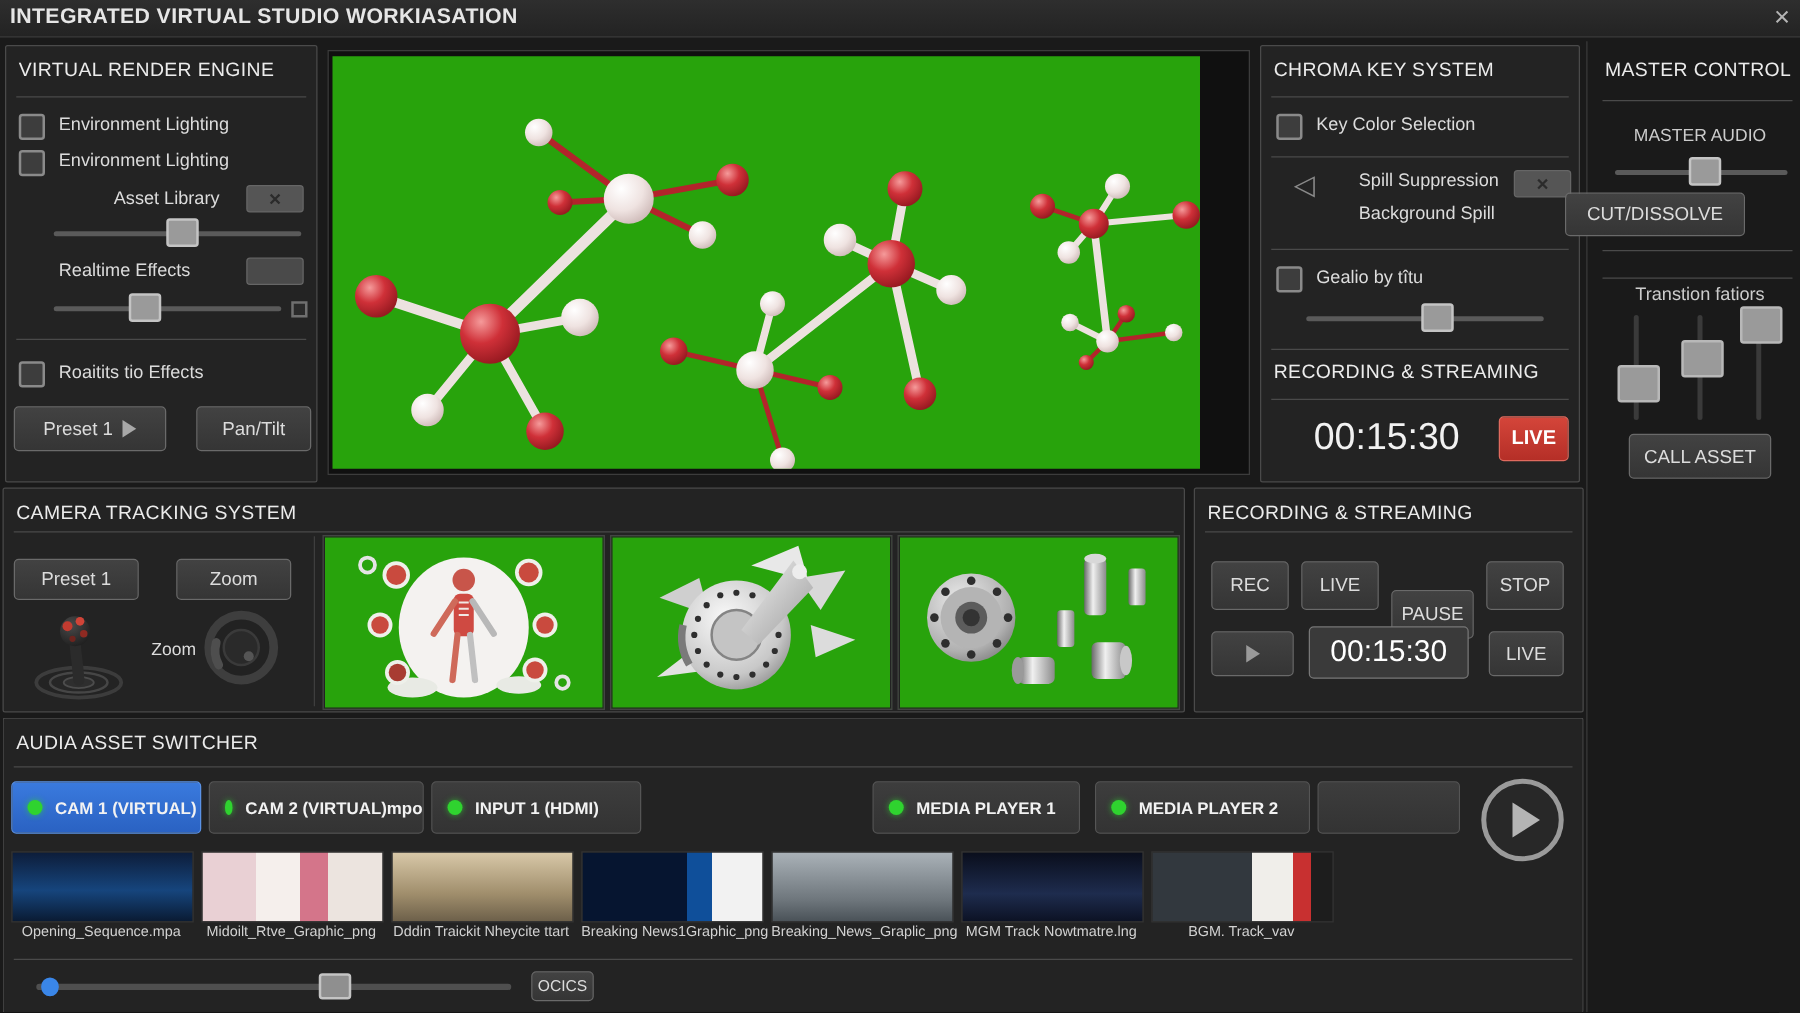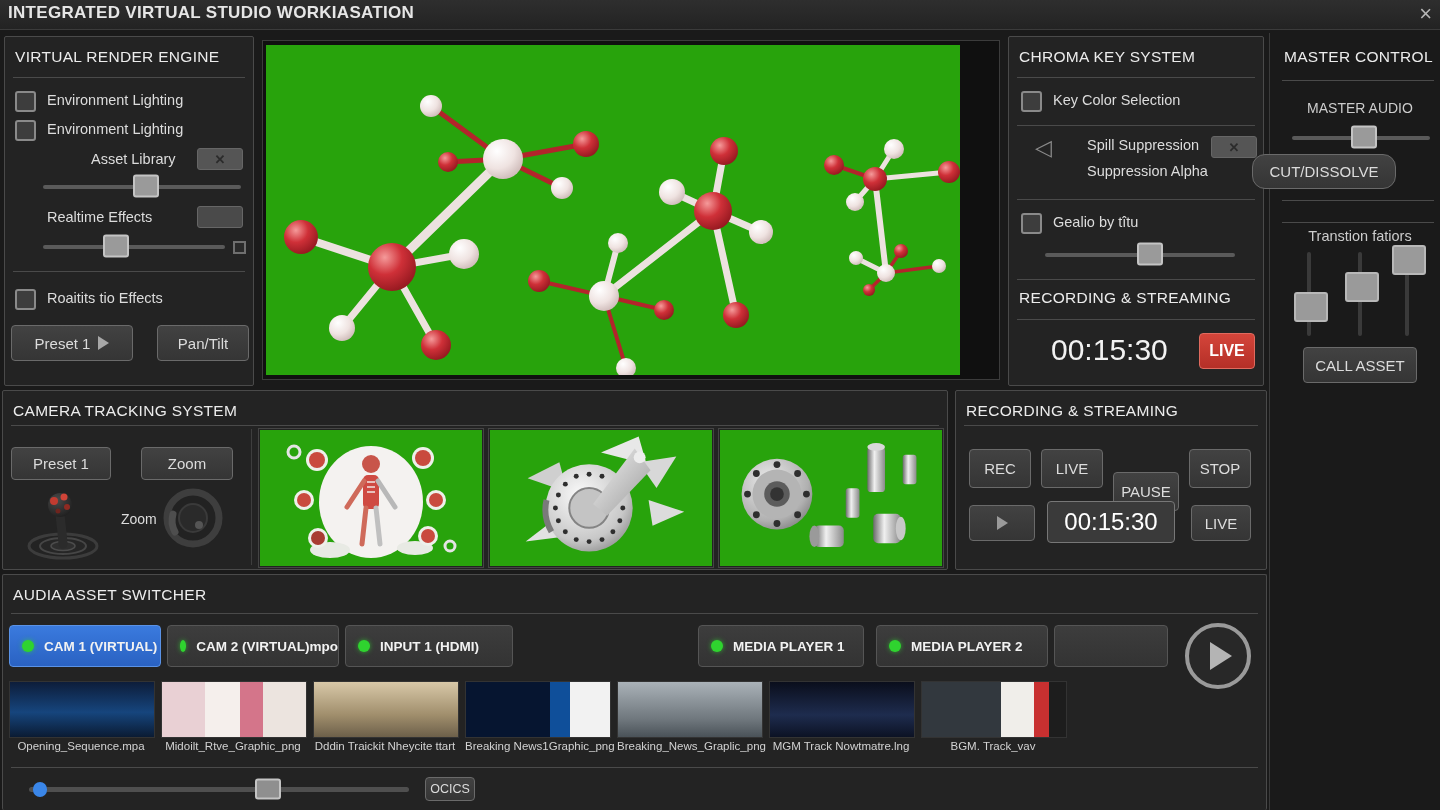--- a/index.html
+++ b/index.html
@@ -193,21 +193,21 @@
   </div>
 
   <div class="panel" style="left:1008px;top:36px;width:254px;height:348px;">
     <div class="phead">CHROMA KEY SYSTEM</div>
     <div class="div" style="top:40px;"></div>
     <div class="cb" style="left:12px;top:54px;"></div>
     <div class="lbl" style="left:44px;top:55px;">Key Color Selection</div>
     <div class="div" style="top:88px;"></div>
     <div style="position:absolute;left:26px;top:98px;font-size:22px;color:#8a8a8a;">◁</div>
     <div class="lbl" style="left:78px;top:100px;">Spill Suppression</div>
-    <div class="lbl" style="left:78px;top:126px;">Suppression Alpha</div>
+    <div class="lbl" style="left:78px;top:126px;">Background Spill</div>
     <div class="minibtn" style="left:202px;top:99px;">
       <span>✕</span>
     </div>
     <div class="div" style="top:162px;"></div>
     <div class="cb" style="left:12px;top:176px;"></div>
     <div class="lbl" style="left:44px;top:177px;">Gealio by tîtu</div>
     <div class="hslider" style="left:36px;top:208px;width:190px;">
       <div class="track"></div>
       <div class="handle" style="left: 55%;"></div>
     </div>
@@ -222,21 +222,21 @@
 
   <div class="vdivider"></div>
   <div>
     <div class="phead" style="left:1284px;top:48px;">MASTER CONTROL</div>
     <div class="div" style="left:1282px;right:auto;width:152px;top:80px;"></div>
     <div class="center-lbl" style="left:1286px;top:100px;width:148px;">MASTER AUDIO</div>
     <div class="hslider" style="left:1292px;top:128px;width:138px;">
       <div class="track"></div>
       <div class="handle" style="left: 52%;"></div>
     </div>
-    <div class="btn" style="left:1252px;top:154px;width:142px;height:33px;border-radius:13px;">
+    <div class="btn" style="left:1252px;top:154px;width:142px;height:33px;">
       <span>CUT/DISSOLVE</span>
     </div>
     <div class="div" style="left:1282px;right:auto;width:152px;top:200px;"></div>
     <div class="div" style="left:1282px;right:auto;width:152px;top:222px;"></div>
     <div class="center-lbl" style="left:1286px;top:228px;width:148px;font-size:14.5px;">Transtion fatiors</div>
     <div class="vslider" style="left:1294px;top:252px;">
       <div class="track"></div>
       <div class="handle" style="top: 66%;"></div>
     </div>
     <div class="vslider" style="left:1345px;top:252px;">

